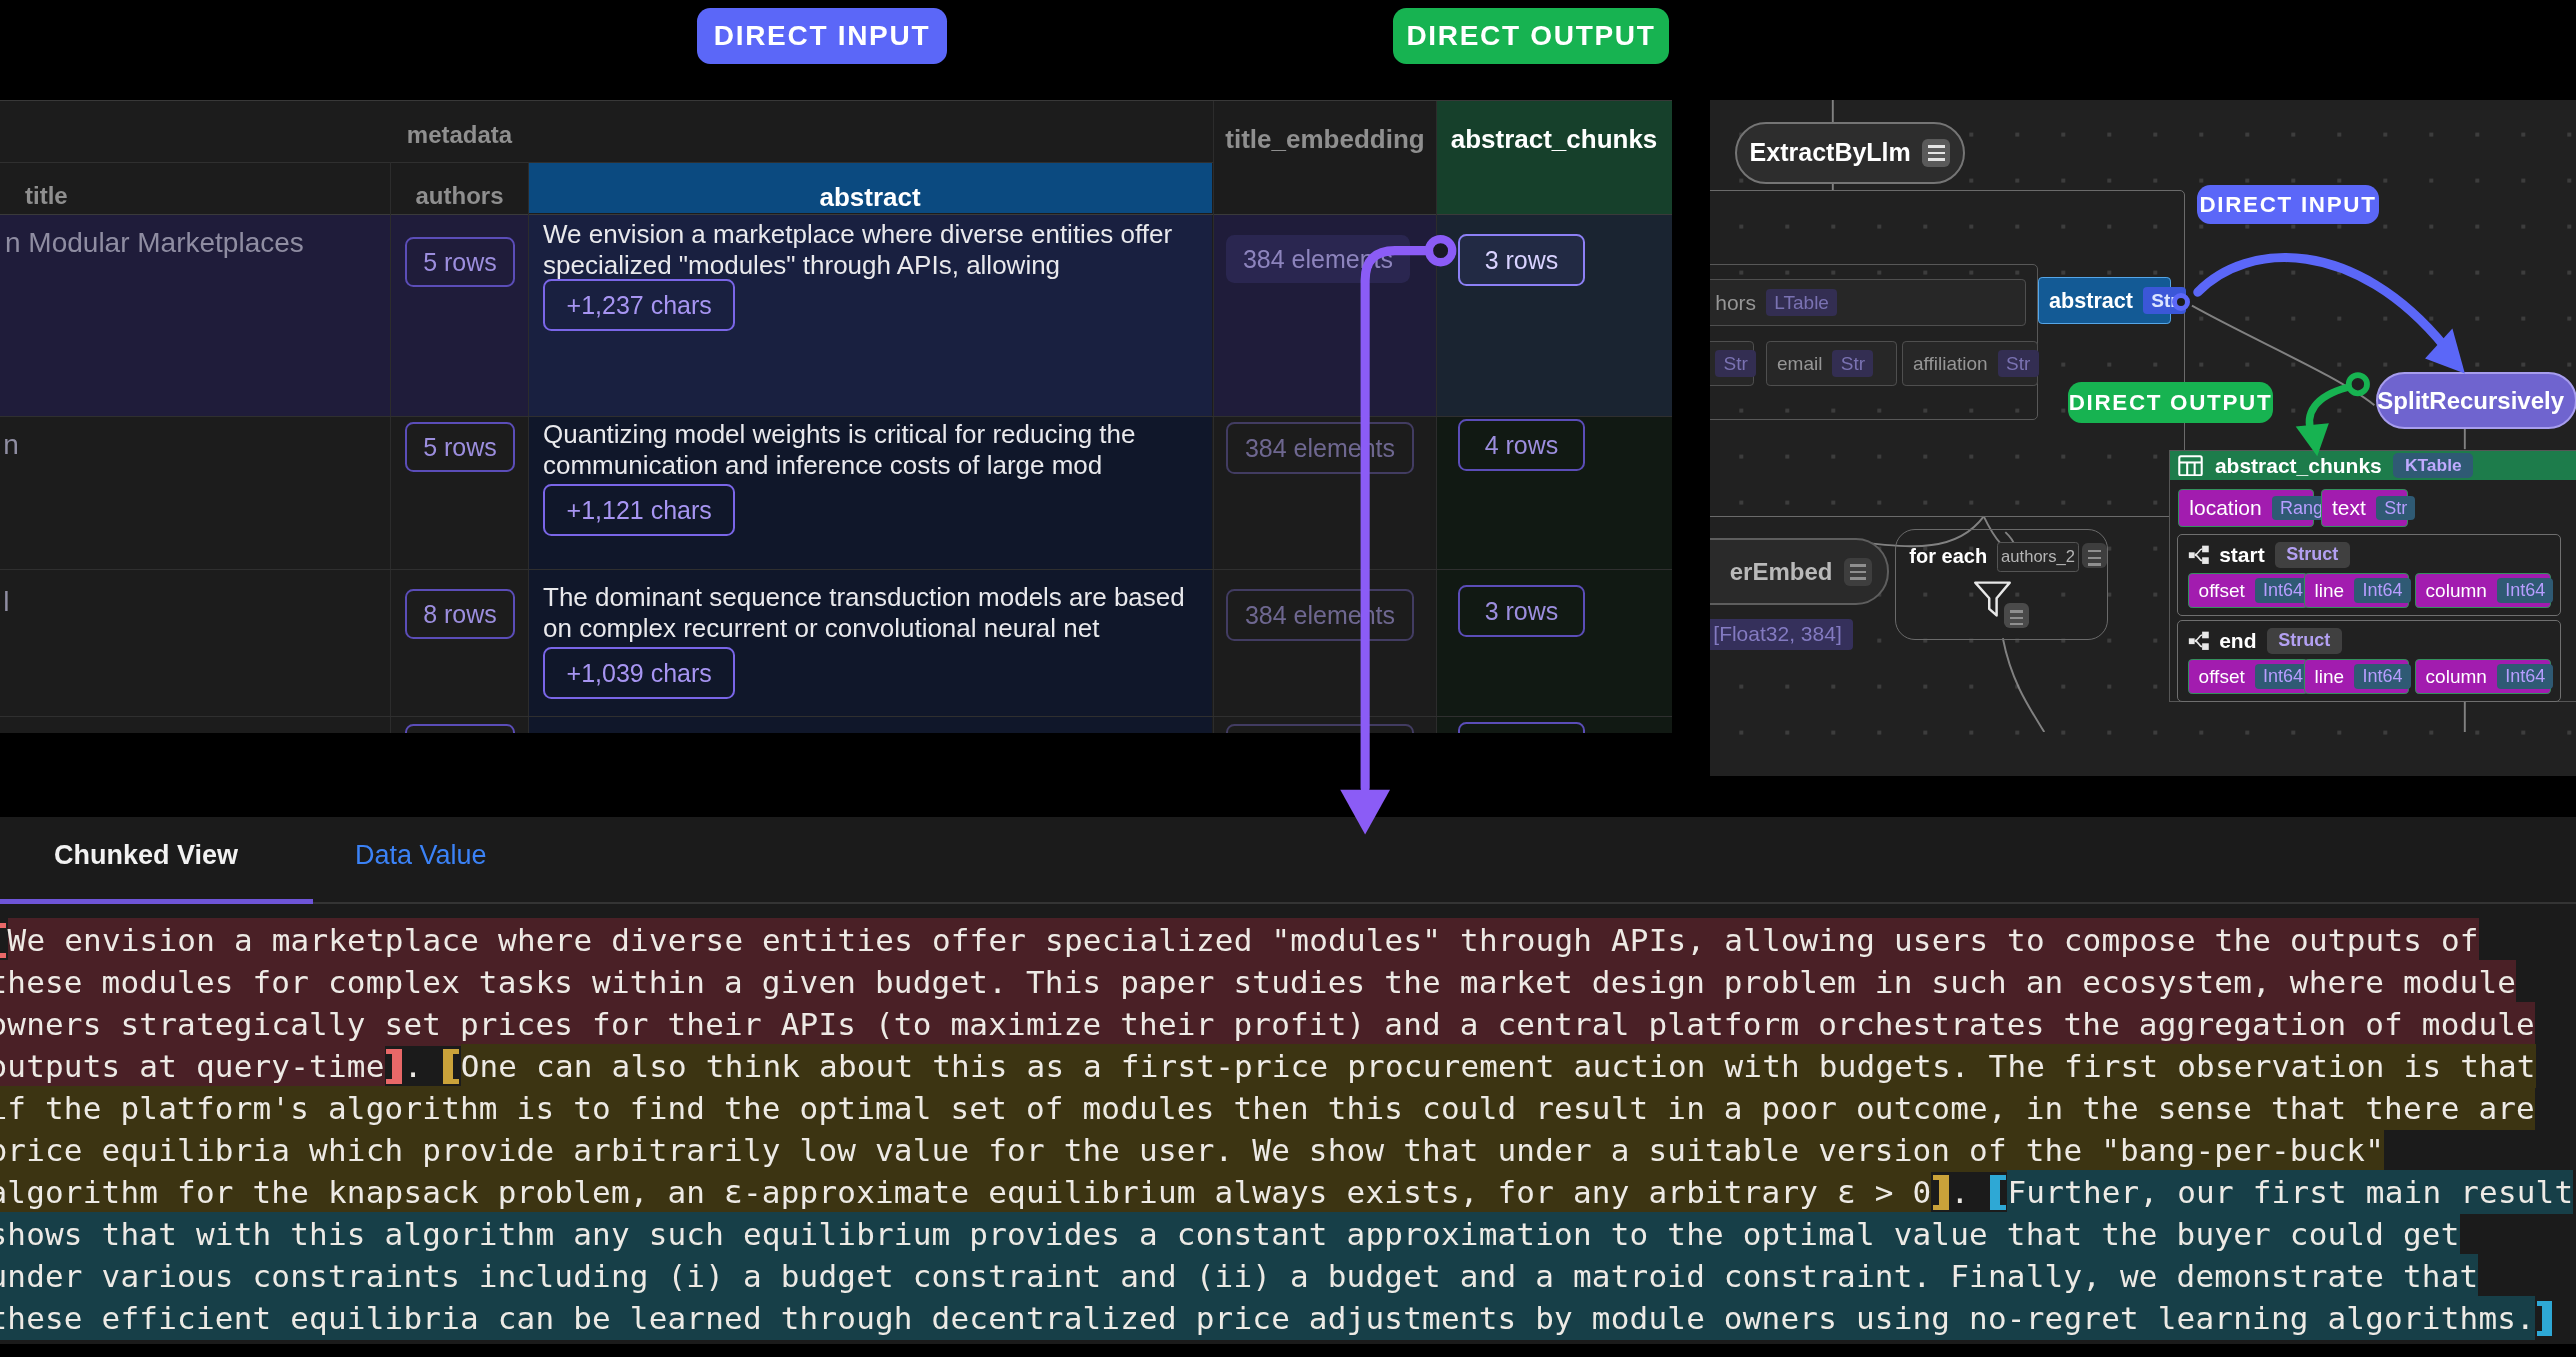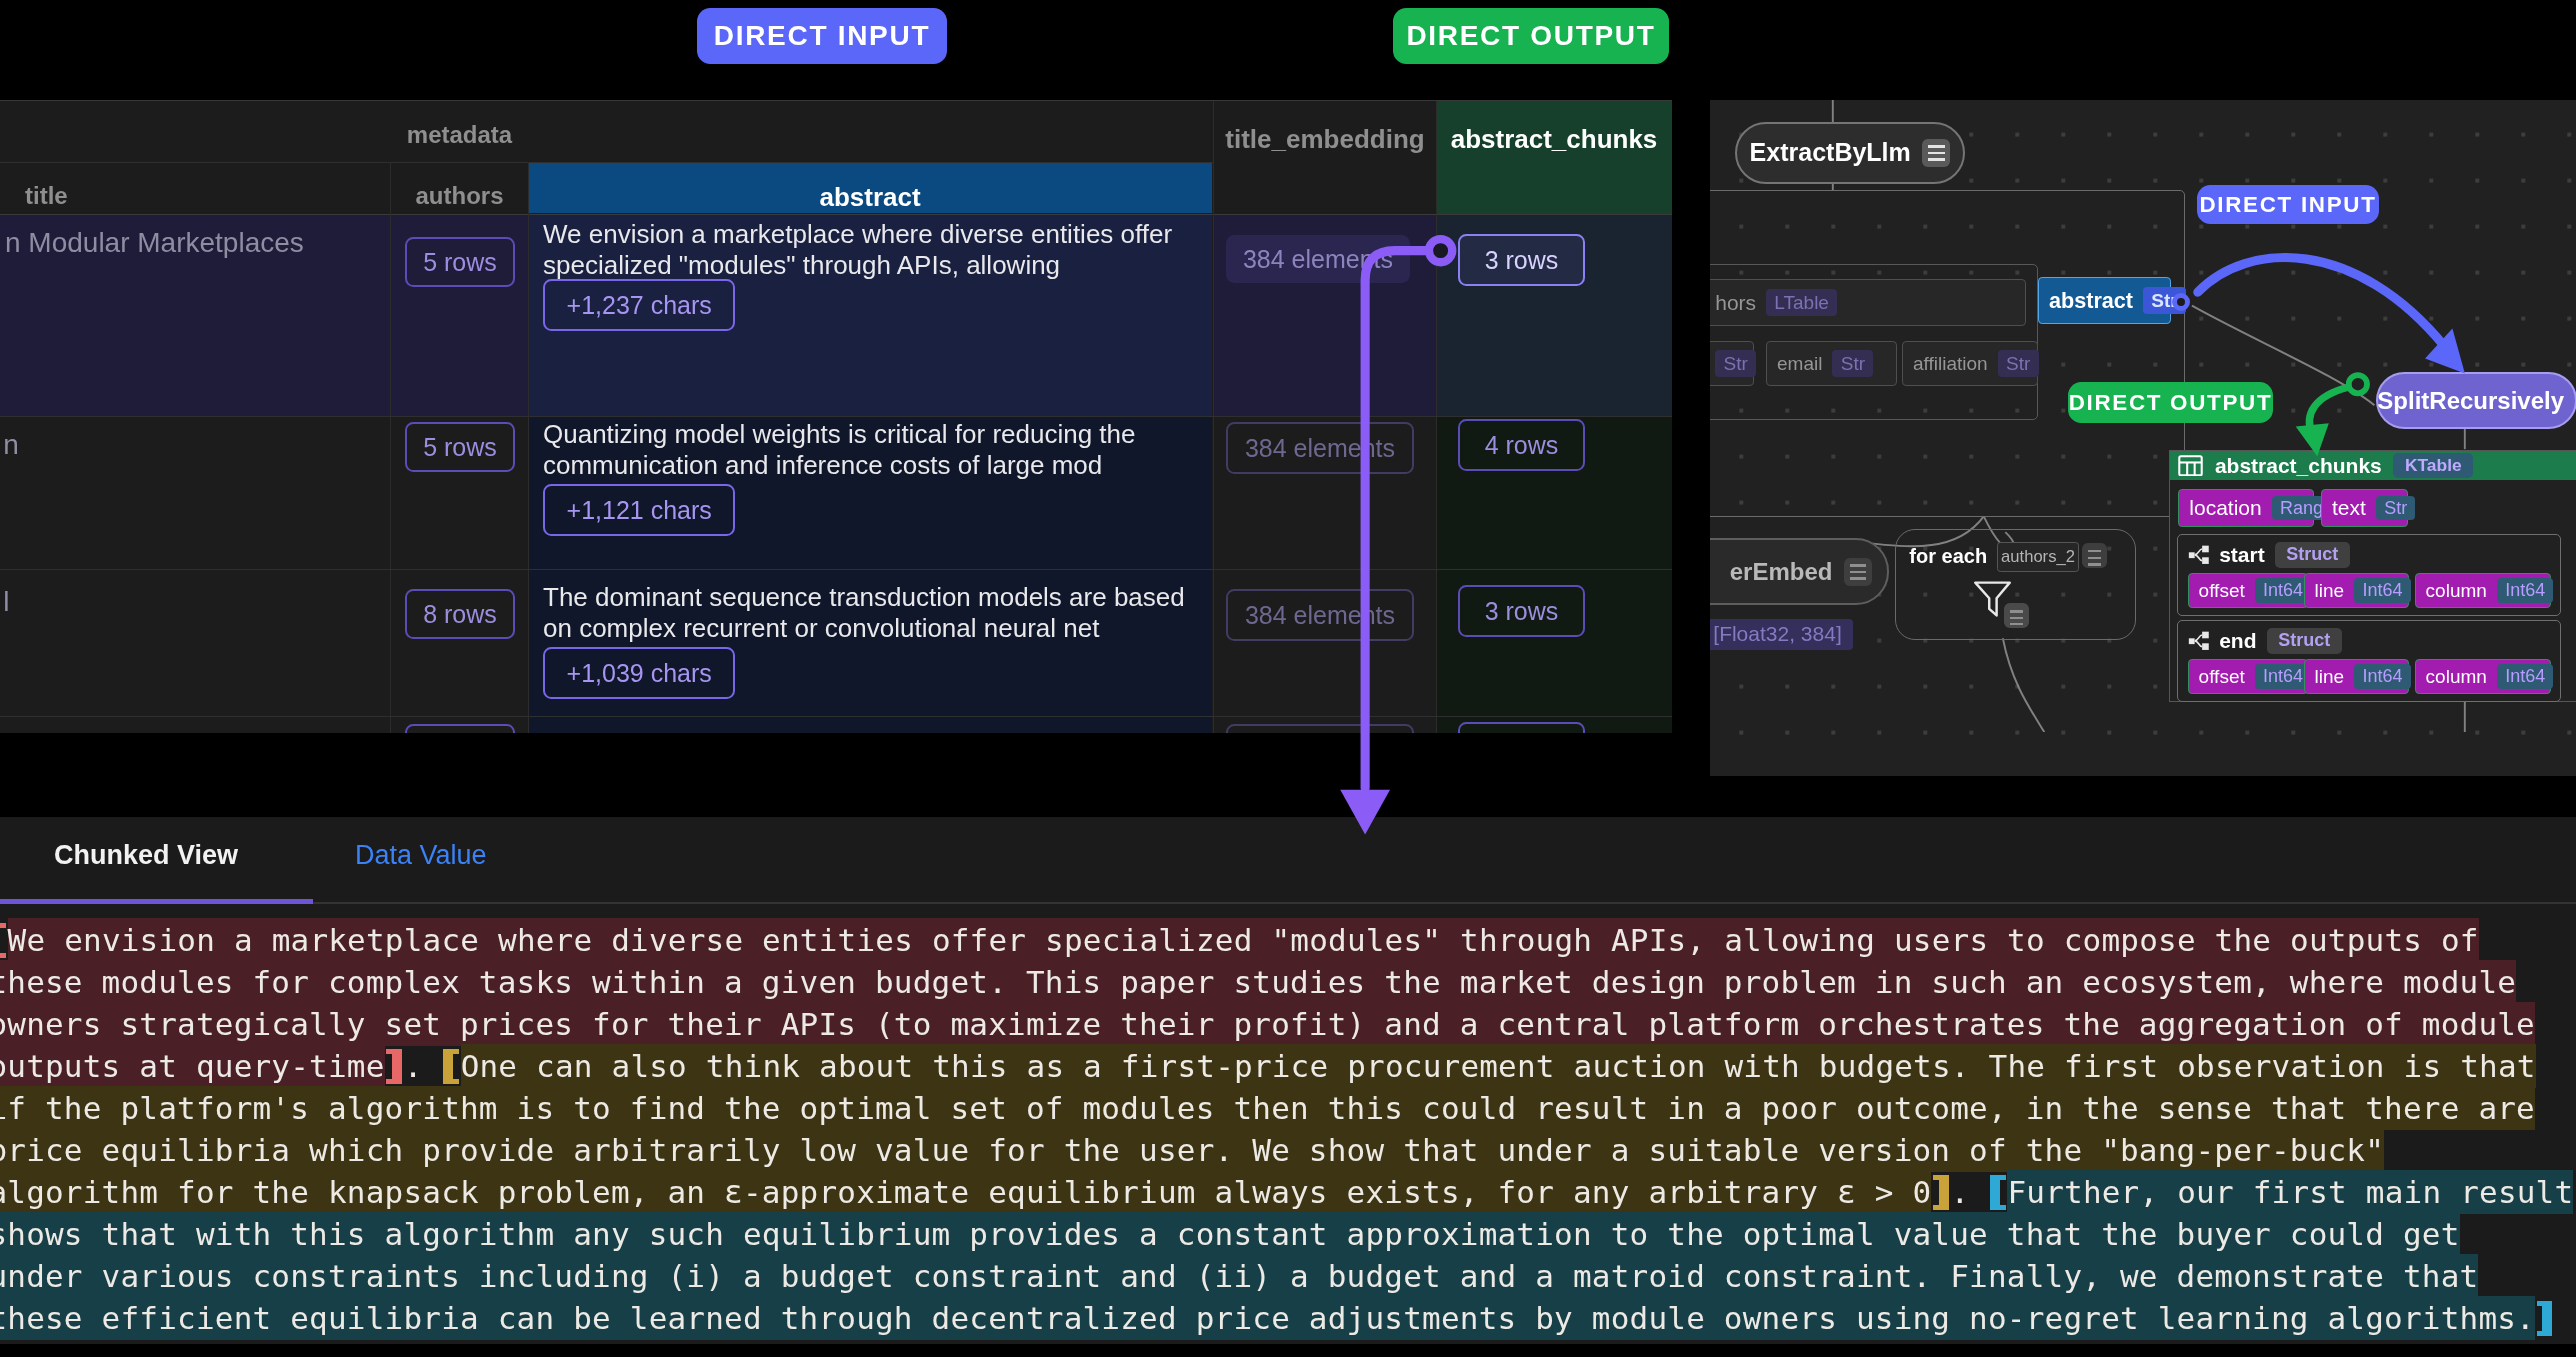--- a/index.html
+++ b/index.html
@@ -184,21 +184,21 @@
     <span>SplitRecursively</span>
     <span class="doc-ic lite"></span>
   </div>
 
   <div class="pill" style="left:-43px;top:438px;width:203px;height:63px;font-size:24px;color:#b9b9b9;border-color:#5e5e5e;background:#2a2a2a;justify-content:flex-end;padding-right:15px;">
     <span>erEmbed</span>
     <span class="doc-ic dim"></span>
   </div>
   <div class="abs" style="left:-8.3px;top:519px;background:#35305b;border-radius:4.1px;color:#837ac1;font-size:21px;padding:3.3px 11.6px;">[Float32, 384]</div>
 
-  <div class="abs" style="left:185px;top:429px;width:211px;height:109px;border:1.7px solid #6a6a6a;border-radius:20px;padding-left:28px;">
+  <div class="abs" style="left:185px;top:429px;width:211px;height:109px;border:1.7px solid #6a6a6a;border-radius:20px;">
     <span class="abs" style="left:13.3px;top:15px;color:#fff;font-weight:bold;font-size:20px;">for each</span>
     <span class="abs" style="left:101px;top:11.6px;width:80px;height:28px;border:1.2px solid #555;background:#262626;border-radius:3.3px;color:#b5b5b5;font-size:16.6px;display:flex;align-items:center;justify-content:center;text-align:right;">authors_2</span>
     <span class="doc-ic dim" style="position:absolute;left:186px;top:13.3px;width:25px;height:25px;"></span>
     <svg class="abs" style="left:76px;top:50px;" width="41" height="43" viewBox="0 0 50 52">
       <path d="M4,3 h42 l-16,19 v21 l-9,-8 v-13 z" fill="none" stroke="#e8e8e8" stroke-width="3" stroke-linejoin="round"></path>
     </svg>
     <span class="doc-ic dim" style="position:absolute;left:108px;top:73px;width:25px;height:25px;background:#4a4a4a;"></span>
   </div>
 
   <div class="abs" style="left:459px;top:350px;width:415px;height:250px;border:1.7px solid #565656;background:#212121;">

